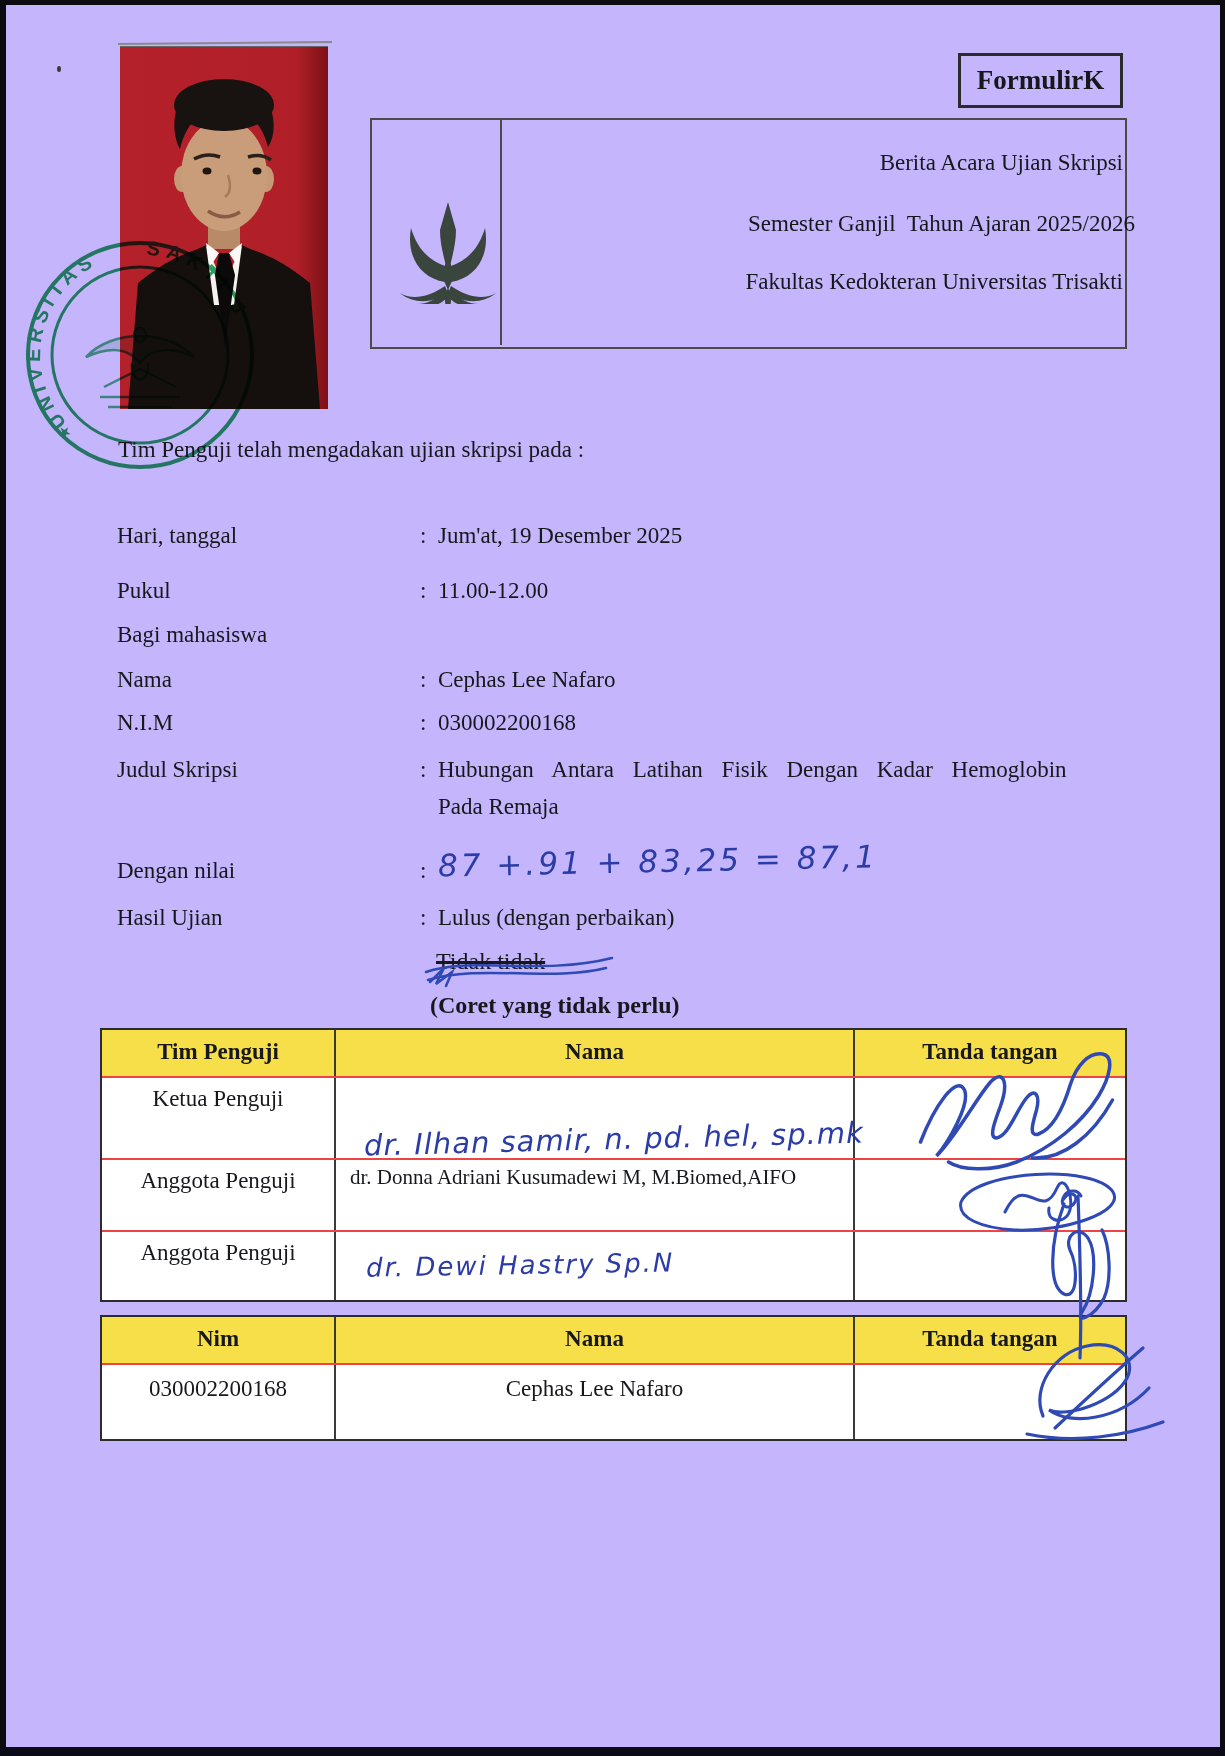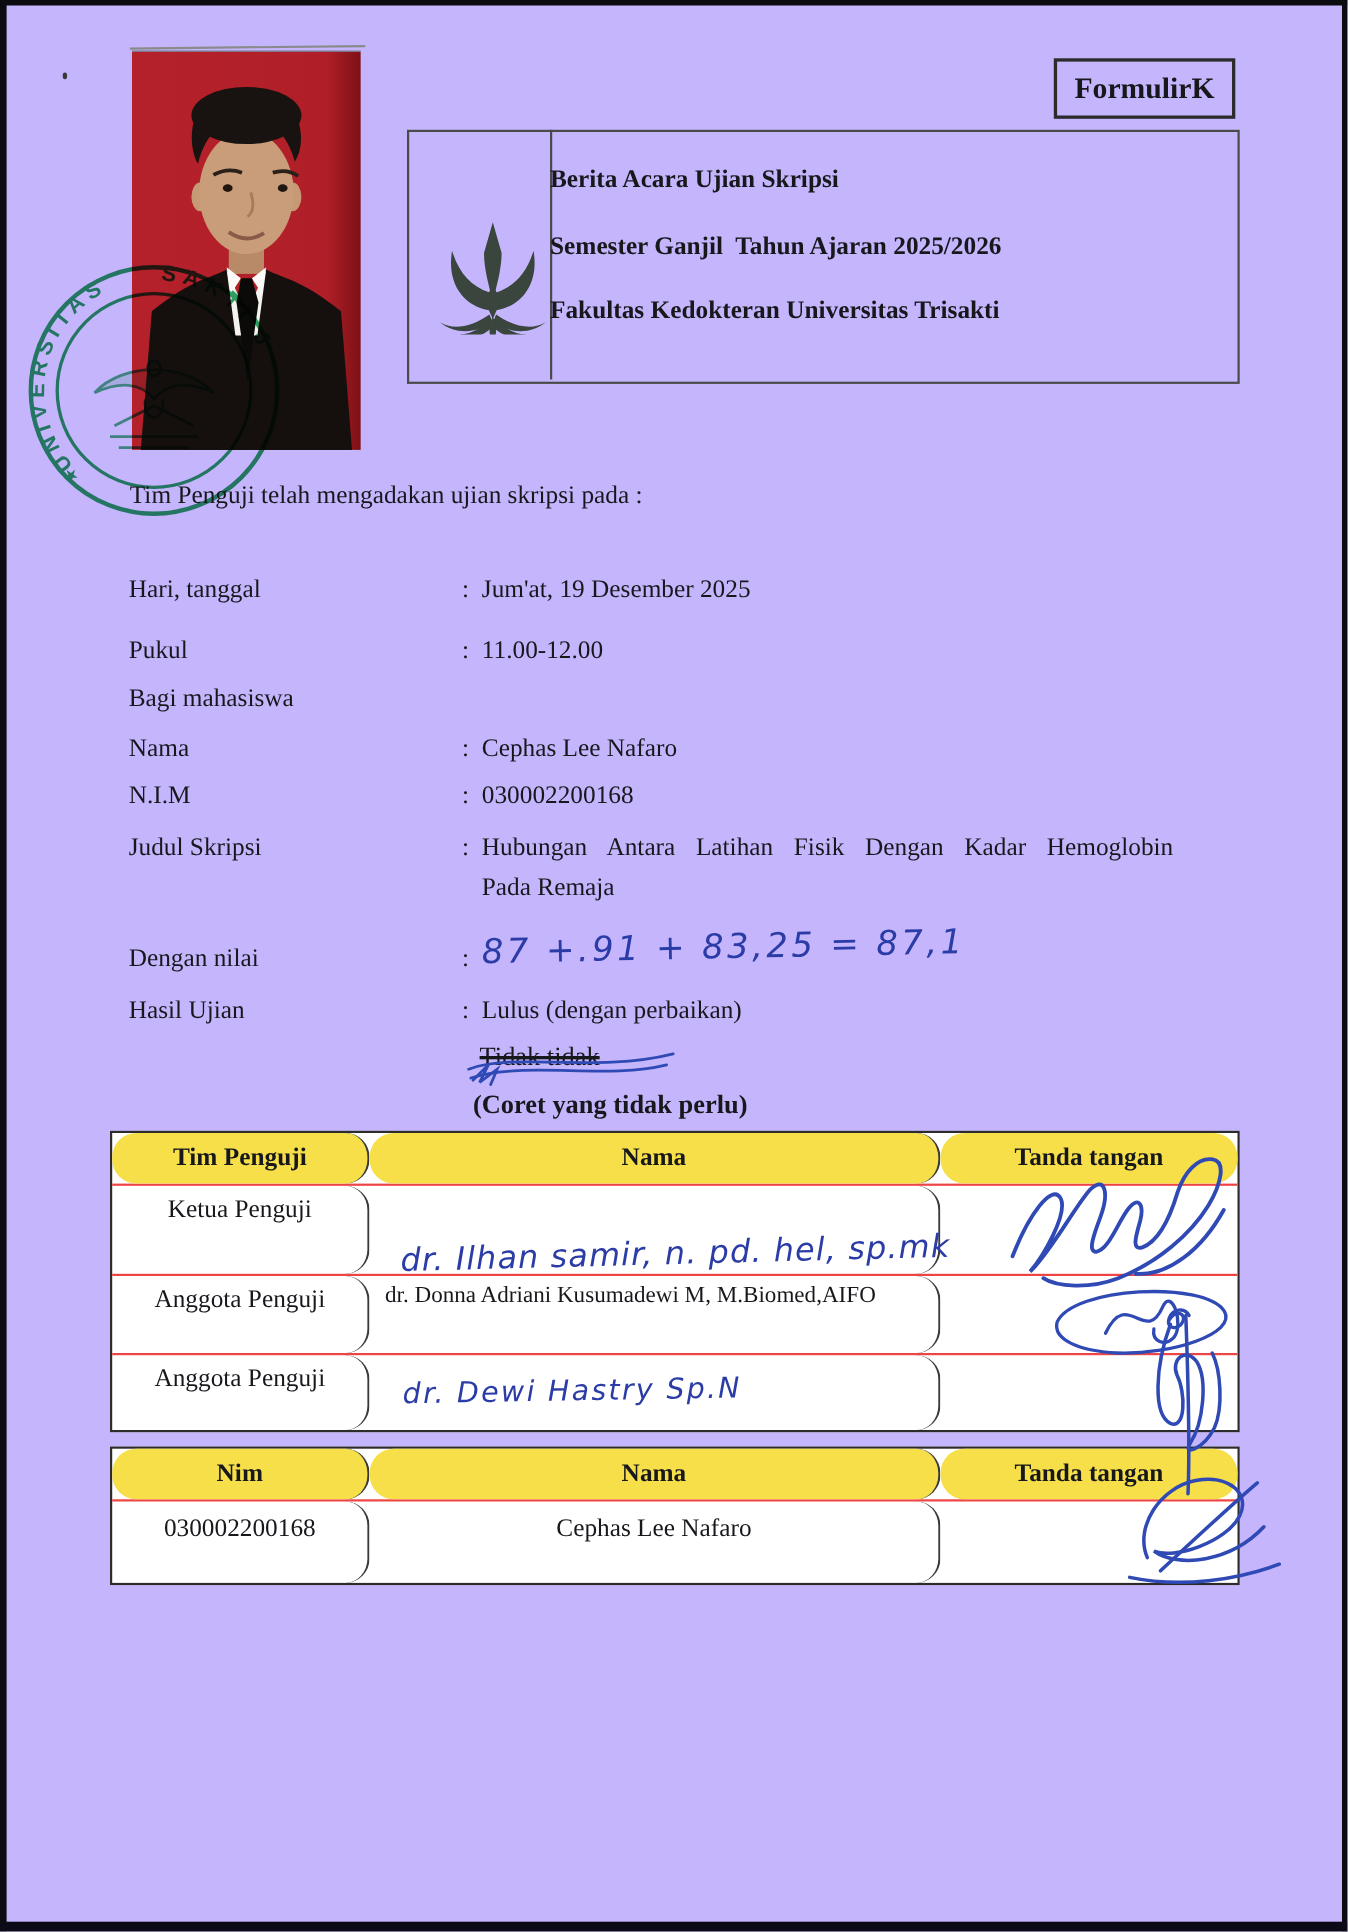--- a/index.html
+++ b/index.html
@@ -12,22 +12,22 @@
   .b-right{left:1220px;top:0;width:5px;height:1756px;background:#0b0b10;}
   .b-bottom{left:0;top:1747px;width:1225px;height:9px;background:#0a0b16;}
   .speck{background:#3a3a3a;border-radius:50%;}
   .scanline{left:118px;top:42px;width:214px;height:2px;background:#8a8a8a;transform:rotate(-.6deg);}
   
   .formk{left:958px;top:53px;width:159px;height:49px;border:3px solid #2b2b2b;
          display:flex;align-items:center;justify-content:center;font-weight:bold;font-size:27px;}
   
   .hbox{left:370px;top:118px;width:753px;height:227px;border:2px solid #4a4a4a;}
   .hdivider{left:500px;top:118px;width:2px;height:227px;background:#4a4a4a;}
-  .htxt{font-weight:bold;font-size:23px;white-space:pre;left:500px;width:623px;text-align:left;}
-  .h1{top:150px;} .h2{top:211px;} .h3{top:269px;}
+  .htxt{font-weight:normal;font-size:23px;white-space:pre;left:500px;width:623px;text-align:right;}
+  .h1{top:150px;} .h2{top:211px;padding-left:12px;} .h3{top:269px;}
   
   .photo{left:120px;top:46px;width:208px;height:362px;border-top:1px solid #666;}
   .stamp{left:20px;top:235px;width:240px;height:240px;mix-blend-mode:multiply;opacity:.92;}
   
   .lbl{left:117px;font-size:23px;}
   .col{left:420px;font-size:23px;}
   .val{left:438px;font-size:23px;}
   .intro{left:118px;top:437px;font-size:23px;}
   .y0{top:523px;} .y1{top:578px;} .y2{top:622px;} .y3{top:667px;} .y4{top:710px;}
   .y5{top:757px;} .y5b{top:794px;} .y6{top:858px;} .y7{top:905px;}
@@ -35,21 +35,21 @@
   .hand{font-family:"DejaVu Sans",sans-serif;font-style:italic;color:#2b3ca6;}
   .nilai{left:438px;top:843px;font-size:31px;letter-spacing:3px;transform:rotate(-1.2deg);}
   .strike{left:436px;top:948px;font-size:24px;text-decoration:line-through;
           text-decoration-thickness:3px;}
   .note{left:430px;top:992px;font-size:24px;font-weight:bold;}
   
   .tbl{position:absolute;left:100px;width:1027px;border:2px solid #2c2c2c;background:#fff;box-sizing:border-box;}
   .t1{top:1028px;} .t2{top:1315px;}
   .trow{display:grid;grid-template-columns:234px 519px 270px;box-sizing:border-box;}
   .trow+.trow{border-top:2px solid #ef4444;}
-  .cell{position:relative;box-sizing:border-box;font-size:23px;overflow:visible;border-radius:22px;}
+  .cell{position:relative;box-sizing:border-box;font-size:23px;overflow:visible;}
   .cell.c1,.cell.c2{border-right:2px solid #3a3a3a;}
   .hrow .cell{background:#f7df49;font-weight:bold;text-align:center;padding-top:9px;height:46px;}
   .r-role{text-align:center;padding-top:8px;}
   .t1r1{height:82px;} .t1r2{height:72px;} .t1r3{height:70px;} .t2r1{height:76px;}
   .nm-print{padding:5px 0 0 14px;font-size:21px;}
   .hw1{position:absolute;left:28px;bottom:2px;font-size:29px;letter-spacing:1px;transform:rotate(-1.5deg);white-space:nowrap;}
   .hw3{position:absolute;left:30px;top:18px;font-size:26px;letter-spacing:2px;transform:rotate(-1deg);white-space:nowrap;}
   .t2c{text-align:center;padding-top:11px;}
   
   .ink{position:absolute;pointer-events:none;}

